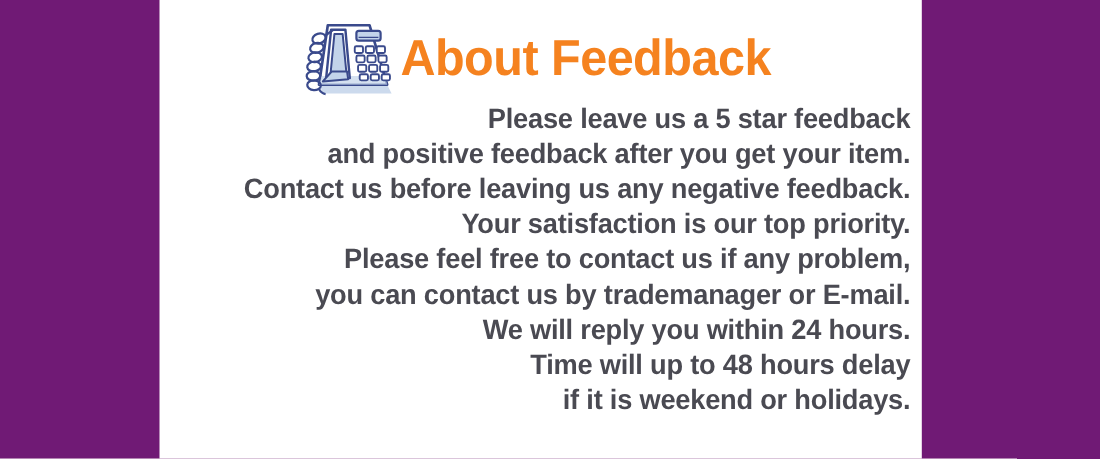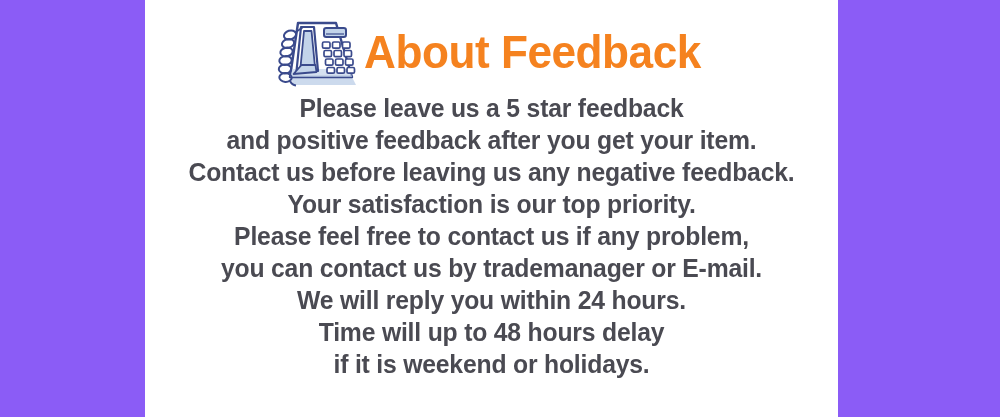--- a/index.html
+++ b/index.html
@@ -13,21 +13,21 @@
     overflow: hidden;
     background: #fdfbf7;
     font-family: "Liberation Sans", sans-serif;
   }
 
   
   .canvas {
     position: relative;
     width: 1000px;
     height: 417px;
-    background: #8b5cf6;
+    background: #701a75;
   }
 
   
   .panel {
     position: absolute;
     left: 145px;
     top: 0;
     width: 693px;
     height: 417px;
     background: #ffffff;
@@ -66,21 +66,21 @@
     transform-origin: left center;
     padding-bottom: 2px;
   }
 
   
   .body-block {
     position: absolute;
     left: 0;
     top: 92px;
     width: 693px;
-    text-align: center;
+    text-align: right;
   }
 
   .body-line {
     font-family: "Liberation Sans Narrow", "Liberation Sans", sans-serif;
     font-size: 25.5px;
     font-weight: bold;
     color: #4a4a52;
     line-height: 32px;
     height: 32px;
     white-space: nowrap;

